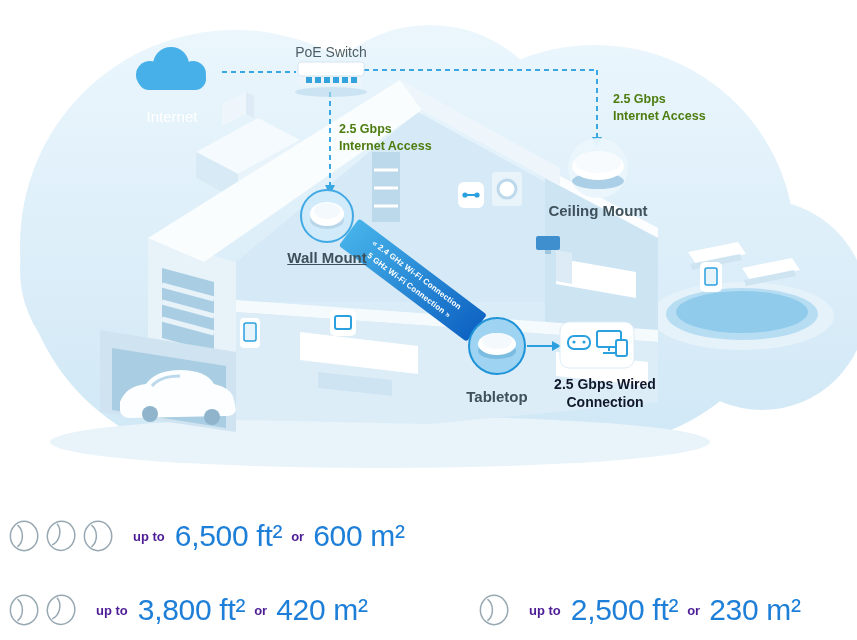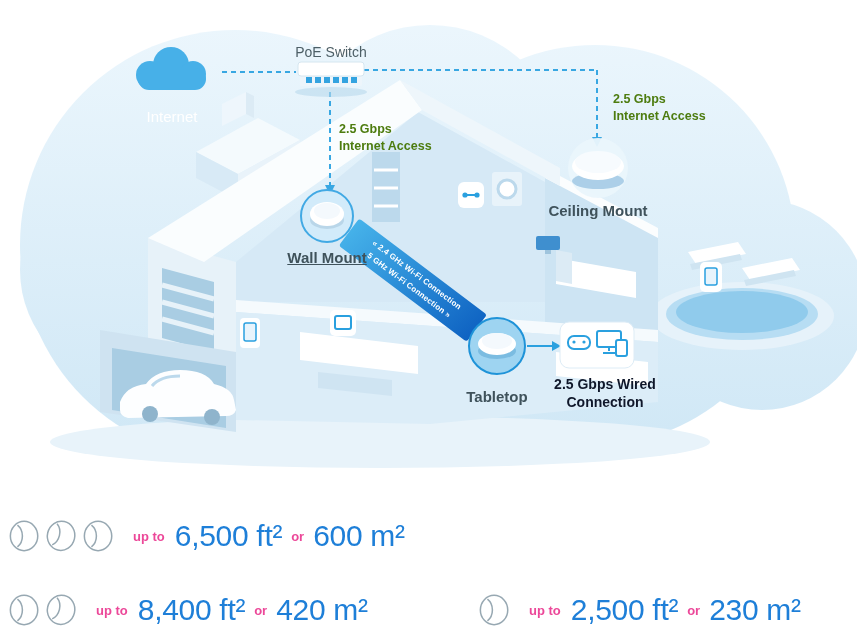--- a/index.html
+++ b/index.html
@@ -30,21 +30,21 @@
                       line-height:13px; text-align:center; white-space:nowrap; }
 
   .coverage { position:absolute; left:0; top:492px; width:857px; height:148px; background:#fff; }
   .cov-row { position:absolute; display:flex; align-items:center; }
   .row1 { left:8px;  top:26px; }
   .row2 { left:8px;  top:100px; }
   .row3 { left:478px; top:100px; }
   .discs { display:flex; align-items:center; gap:3px; margin-right:17px; }
   .disc { width:34px; height:36px; display:block; }
   .disc:nth-child(2n) { transform:rotate(13deg); }
-  .small-word { font-size:13px; font-weight:700; color:#ec4899; }
+  .small-word { font-size:13px; font-weight:700; color:#4c1d95; }
   .upto { margin-right:10px; }
   .orw { margin:0 9px; }
   .bignum { font-size:30px; font-weight:500; color:#1e7fd8; letter-spacing:-0.3px; white-space:nowrap; }
 </style>
 </head>
 <body>
 
 <div class="screen">
   <div class="stage">
 
@@ -267,21 +267,21 @@
         <svg class="disc" viewBox="0 0 36 36">
             <ellipse cx="17" cy="18" rx="14.5" ry="15.5" fill="#ffffff" stroke="#97a8b2" stroke-width="1.6"></ellipse>
             <path d="M10,6.5 C17,12 17,24 10,29.5" fill="none" stroke="#97a8b2" stroke-width="1.6"></path>
           </svg>
         <svg class="disc" viewBox="0 0 36 36">
             <ellipse cx="17" cy="18" rx="14.5" ry="15.5" fill="#ffffff" stroke="#97a8b2" stroke-width="1.6"></ellipse>
             <path d="M10,6.5 C17,12 17,24 10,29.5" fill="none" stroke="#97a8b2" stroke-width="1.6"></path>
           </svg>
       </div>
       <span class="small-word upto">up to</span>
-      <span class="bignum">8,400 ft²</span>
+      <span class="bignum">3,800 ft²</span>
       <span class="small-word orw">or</span>
       <span class="bignum">420 m²</span>
     </div>
 
     <div class="cov-row row3">
       <div class="discs">
         <svg class="disc" viewBox="0 0 36 36">
             <ellipse cx="17" cy="18" rx="14.5" ry="15.5" fill="#ffffff" stroke="#97a8b2" stroke-width="1.6"></ellipse>
             <path d="M10,6.5 C17,12 17,24 10,29.5" fill="none" stroke="#97a8b2" stroke-width="1.6"></path>
           </svg>

